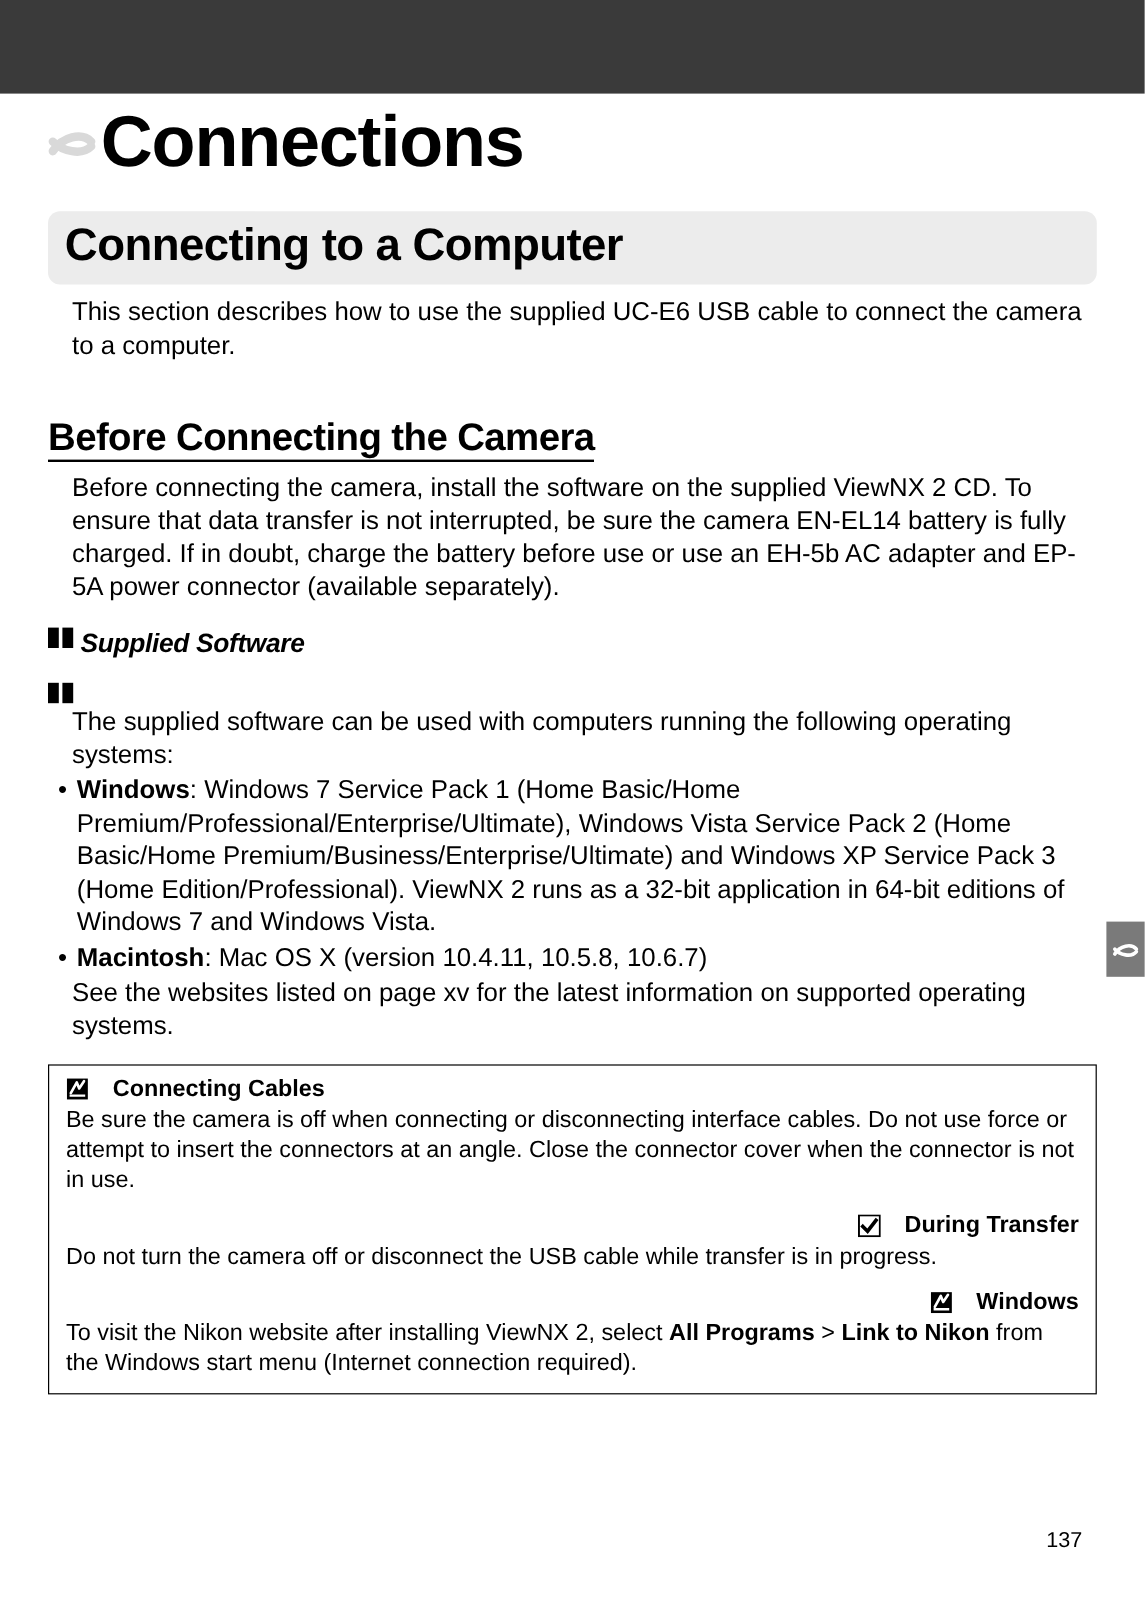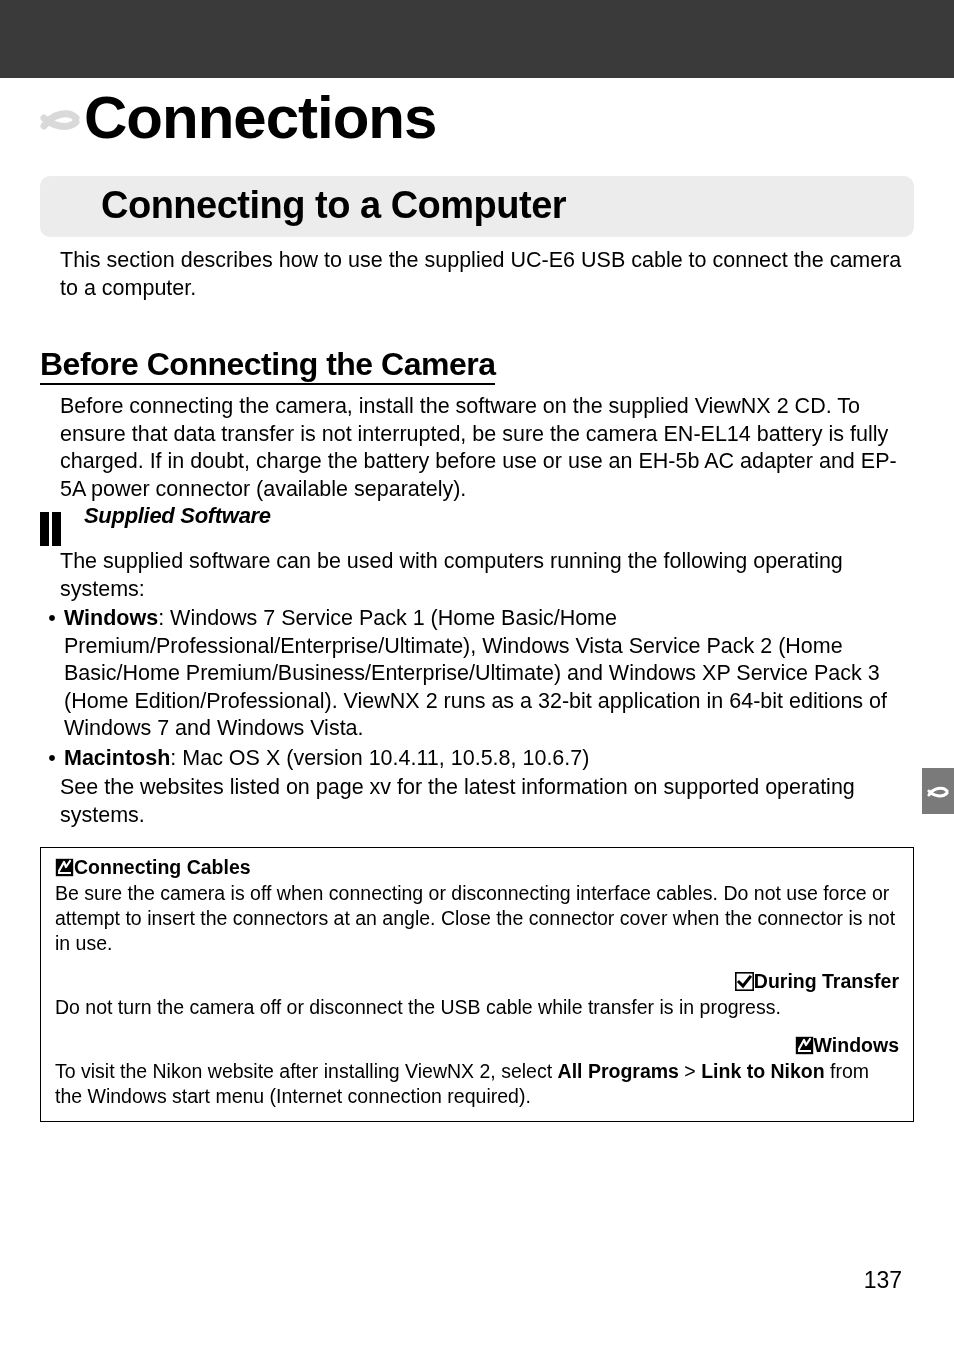--- a/index.html
+++ b/index.html
@@ -41,42 +41,42 @@
   .section-title-box {
     background: #ececec;
     border-radius: 10px;
     padding: 8px 14px 10px 14px;
     margin-top: 28px;
   }
   .section-title {
     font-size: 38px;
     font-weight: 700;
     letter-spacing: -0.5px;
-    margin-left: 47px;
   }
   .body-text {
     font-size: 21.5px;
     line-height: 1.28;
     margin-top: 10px;
     font-weight: 400;
     margin-left: 20px;
   }
   .subsection-title {
     font-size: 32px;
     font-weight: 700;
     border-bottom: 2.5px solid #000;
     display: inline-block;
     padding-bottom: 0;
     margin-top: 44px;
     letter-spacing: -0.5px;
   }
   .minor-head {
     display: flex;
-    align-items: flex-end;
-    gap: 23px;
+    align-items: flex-start;
+    gap: 6px;
+    margin-top: 20px;
   }
   .minor-boxes {
     display: inline-flex;
     gap: 3px;
   }
   .minor-boxes span {
     width: 9px;
     height: 17px;
     background: #000;
     display: inline-block;
@@ -105,21 +105,21 @@
   }
   .bold { font-weight: 700; }
   .note-frame {
     border: 1.5px solid #000;
     margin-top: 18px;
     padding: 8px 14px 12px 14px;
   }
   .note-head {
     display: flex;
     align-items: center;
-    gap: 0;
+    gap: 20px;
     margin-top: 0;
   }
   .note-head.mt { margin-top: 14px; justify-content: flex-end; }
   .note-icon {
     width: 19px;
     height: 19px;
     flex-shrink: 0;
   }
   .note-title {
     font-size: 19.5px;
@@ -138,21 +138,21 @@
     height: 46px;
     background: #7a7a7a;
     display: flex;
     align-items: center;
     justify-content: center;
   }
   .page-num {
     position: absolute;
     right: 52px;
     bottom: 58px;
-    font-size: 23px;
+    font-size: 18px;
   }
 </style>
 </head>
 <body>
 
 <div class="topbar"></div>
 
 <div class="content">
 
   <div class="chapter-row">

